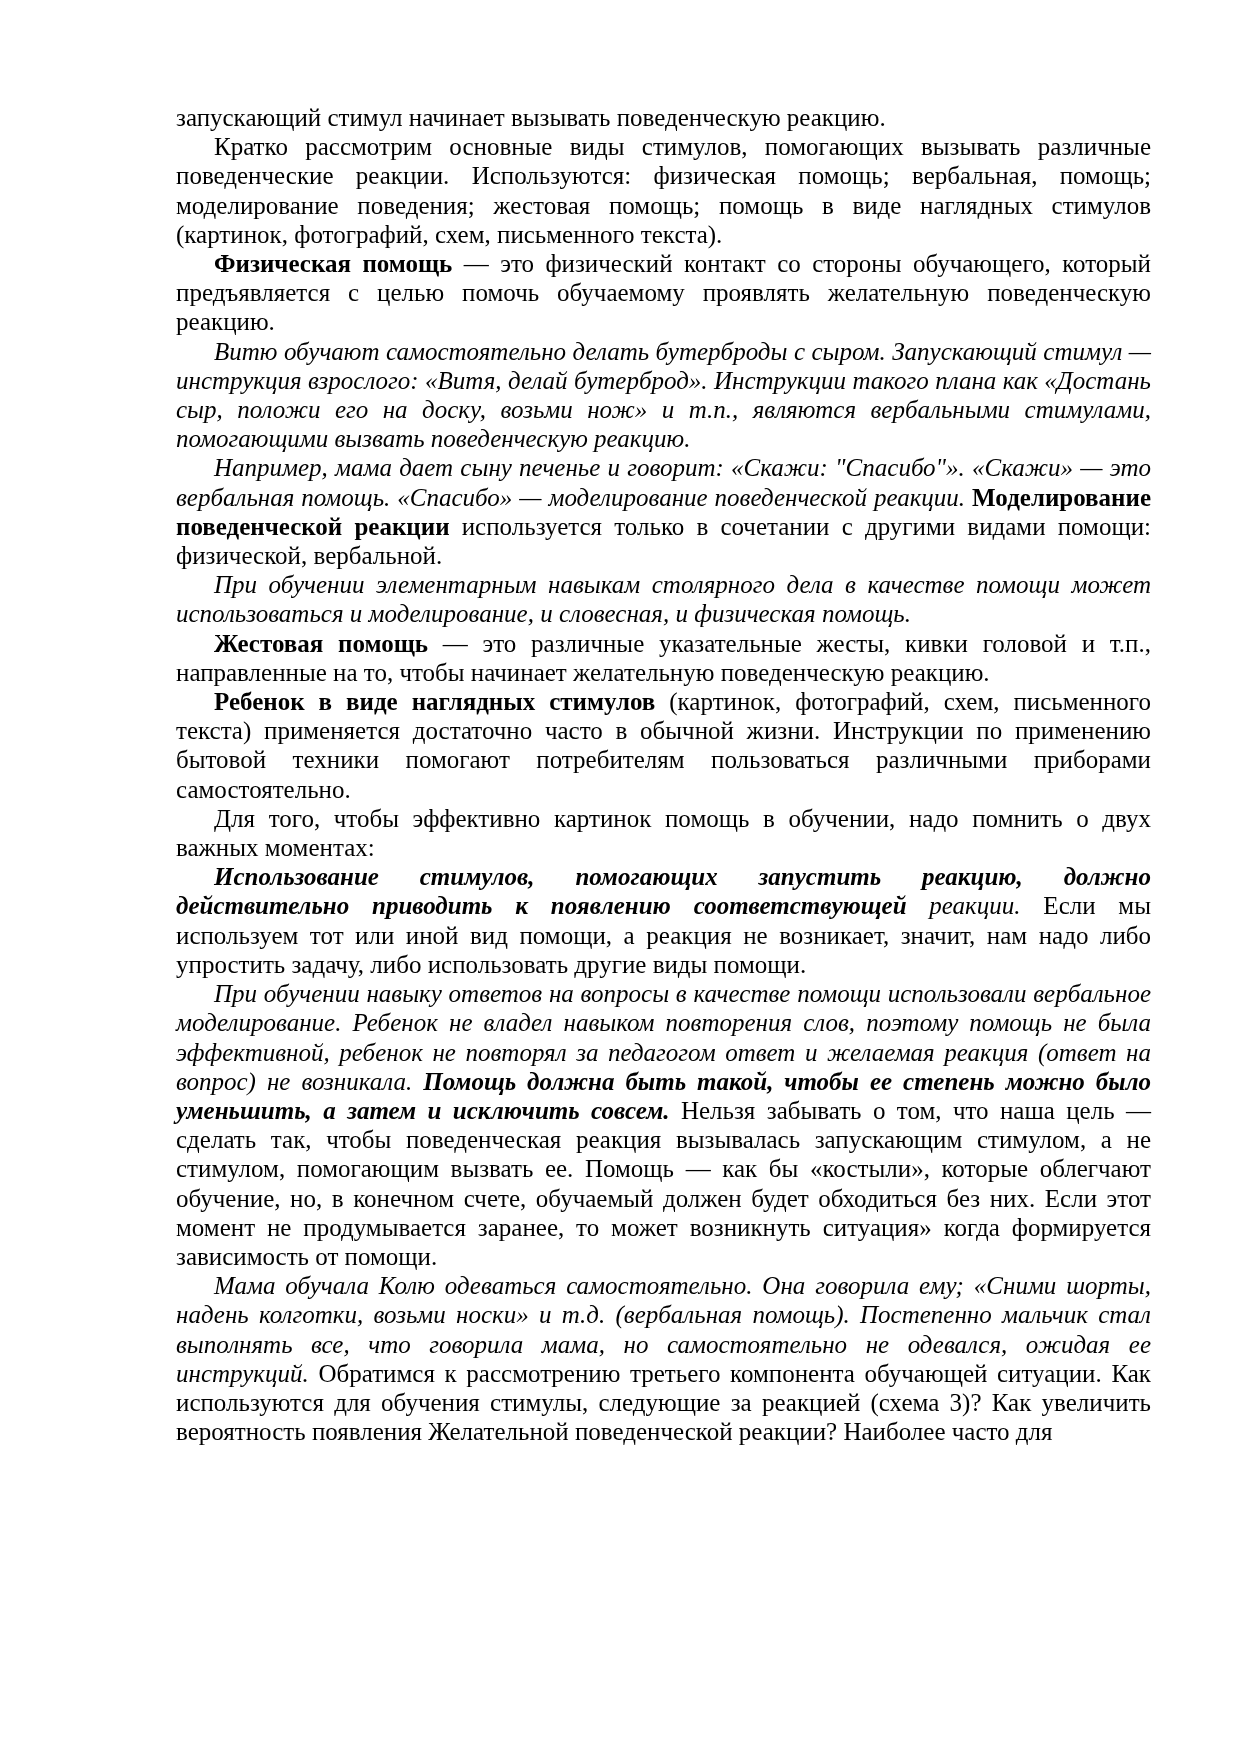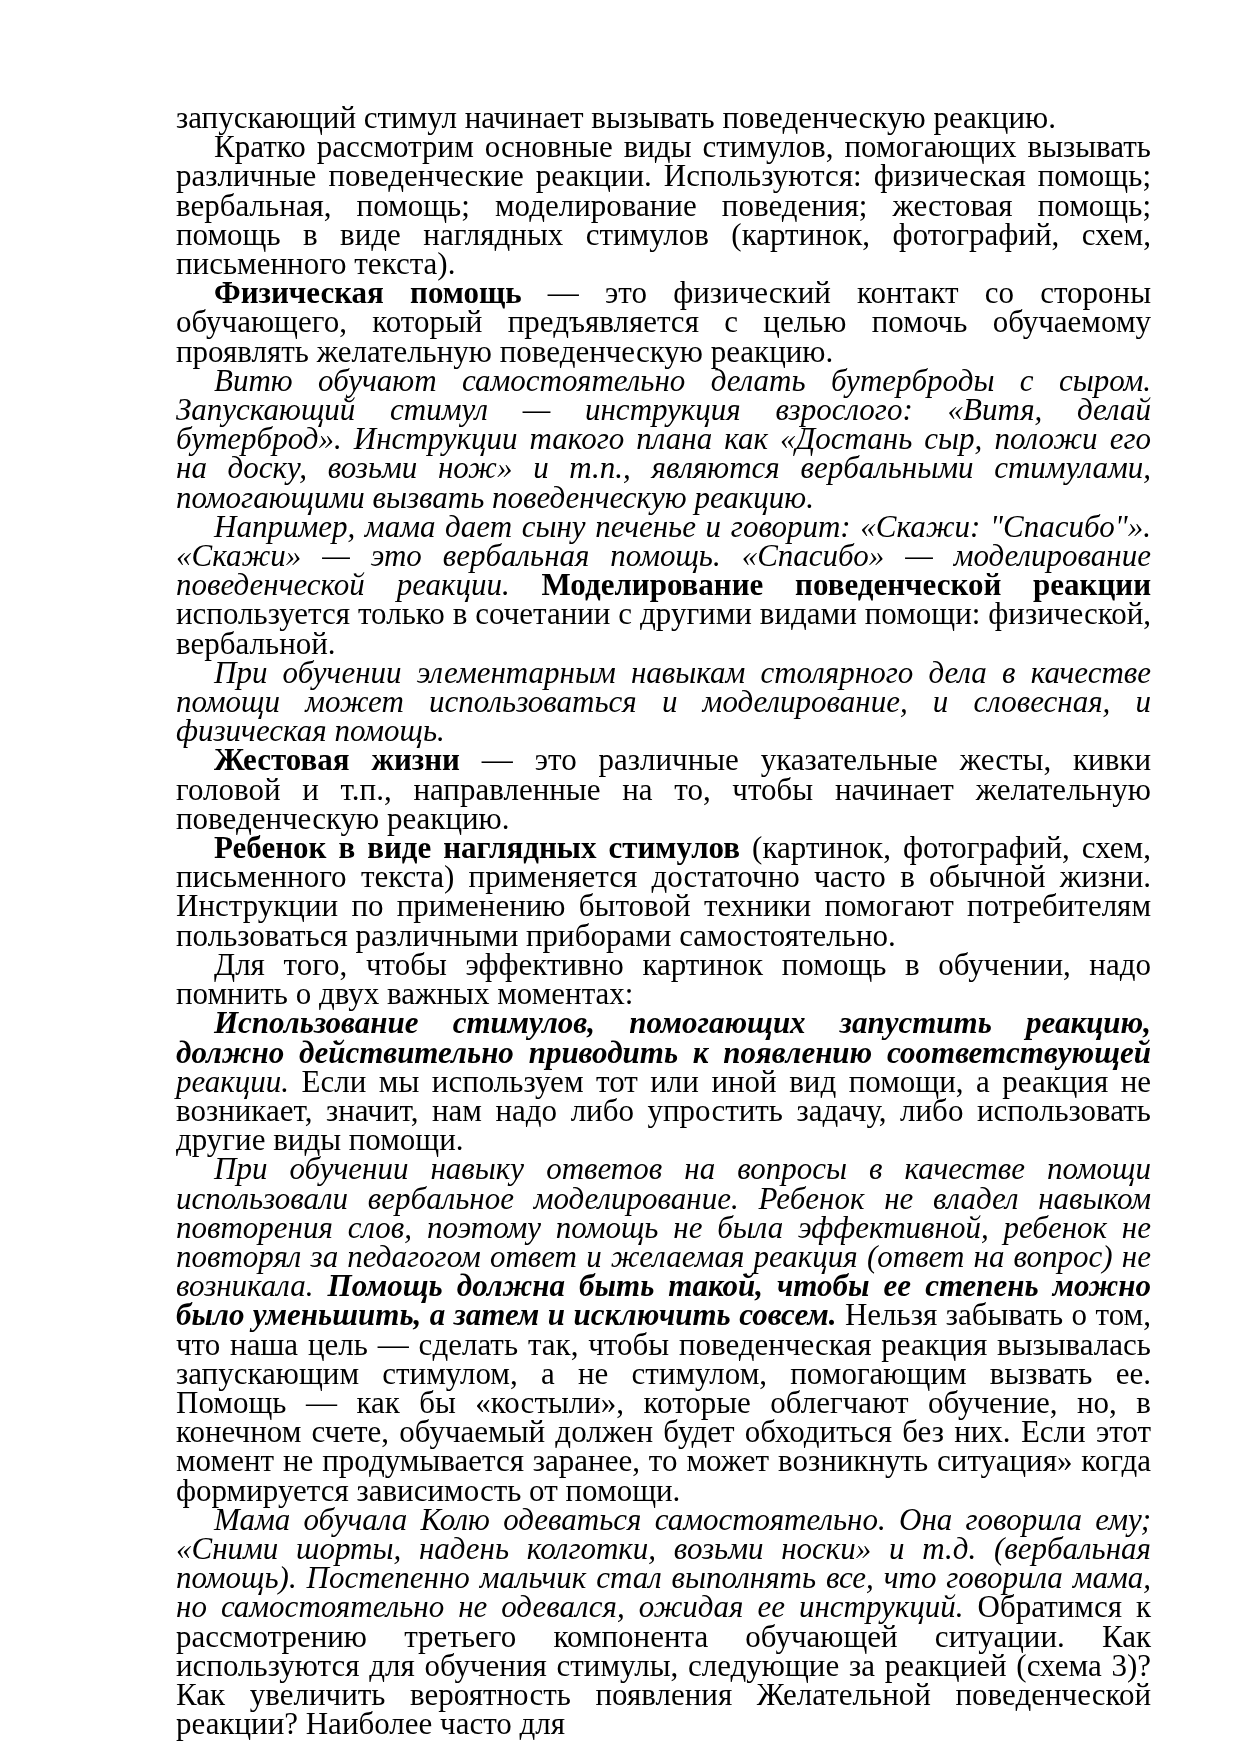--- a/index.html
+++ b/index.html
@@ -13,21 +13,21 @@
     position: relative;
     overflow: hidden;
   }
   .page-text {
     position: absolute;
     left: 176px;
     top: 103px;
     width: 975px;
     color: #000000;
     font-family: "Liberation Serif", "DejaVu Serif", serif;
-    font-size: 31px;
+    font-size: 25px;
     line-height: 29.2px;
   }
   p.para {
     margin: 0;
     padding: 0;
     text-align: justify;
     text-justify: inter-word;
   }
   p.para.indent {
     text-indent: 38px;
@@ -40,19 +40,19 @@
 </head>
 <body style="background: rgb(255, 255, 255);">
 
 <div class="page-text" style="color: rgb(0, 0, 0);">
     <p class="para"><span class="run normal">запускающий стимул начинает вызывать поведенческую реакцию.</span></p>
     <p class="para indent"><span class="run normal">Кратко рассмотрим основные виды стимулов, помогающих вызывать различные поведенческие реакции. Используются: физическая помощь; вербальная, помощь; моделирование поведения; жестовая помощь; помощь в виде наглядных стимулов (картинок, фотографий, схем, письменного текста).</span></p>
     <p class="para indent"><span class="run bold">Физическая помощь</span><span class="run normal"> — это физический контакт со стороны обучающего, который предъявляется с целью помочь обучаемому проявлять желательную поведенческую реакцию.</span></p>
     <p class="para indent"><span class="run italic">Витю обучают самостоятельно делать бутерброды с сыром. Запускающий стимул — инструкция взрослого: «Витя, делай бутерброд». Инструкции такого плана как «Достань сыр, положи его на доску, возьми нож» и т.п., являются вербальными стимулами, помогающими вызвать поведенческую реакцию.</span></p>
     <p class="para indent"><span class="run italic">Например, мама дает сыну печенье и говорит: «Скажи: "Спасибо"». «Скажи» — это вербальная помощь. «Спасибо» — моделирование поведенческой реакции. </span><span class="run bold">Моделирование поведенческой реакции</span><span class="run normal"> используется только в сочетании с другими видами помощи: физической, вербальной.</span></p>
     <p class="para indent"><span class="run italic">При обучении элементарным навыкам столярного дела в качестве помощи может использоваться и моделирование, и словесная, и физическая помощь.</span></p>
-    <p class="para indent"><span class="run bold">Жестовая жизни</span><span class="run normal"> — это различные указательные жесты, кивки головой и т.п., направленные на то, чтобы начинает желательную поведенческую реакцию.</span></p>
+    <p class="para indent"><span class="run bold">Жестовая помощь</span><span class="run normal"> — это различные указательные жесты, кивки головой и т.п., направленные на то, чтобы начинает желательную поведенческую реакцию.</span></p>
     <p class="para indent"><span class="run bold">Ребенок в виде наглядных стимулов</span><span class="run normal"> (картинок, фотографий, схем, письменного текста) применяется достаточно часто в обычной жизни. Инструкции по применению бытовой техники помогают потребителям пользоваться различными приборами самостоятельно.</span></p>
     <p class="para indent"><span class="run normal">Для того, чтобы эффективно картинок помощь в обучении, надо помнить о двух важных моментах:</span></p>
     <p class="para indent"><span class="run bold-italic">Использование стимулов, помогающих запустить реакцию, должно действительно приводить к появлению соответствующей </span><span class="run italic">реакции.</span><span class="run normal"> Если мы используем тот или иной вид помощи, а реакция не возникает, значит, нам надо либо упростить задачу, либо использовать другие виды помощи.</span></p>
     <p class="para indent"><span class="run italic">При обучении навыку ответов на вопросы в качестве помощи использовали вербальное моделирование. Ребенок не владел навыком повторения слов, поэтому помощь не была эффективной, ребенок не повторял за педагогом ответ и желаемая реакция (ответ на вопрос) не возникала. </span><span class="run bold-italic">Помощь должна быть такой, чтобы ее степень можно было уменьшить, а затем и исключить совсем.</span><span class="run normal"> Нельзя забывать о том, что наша цель — сделать так, чтобы поведенческая реакция вызывалась запускающим стимулом, а не стимулом, помогающим вызвать ее. Помощь — как бы «костыли», которые облегчают обучение, но, в конечном счете, обучаемый должен будет обходиться без них. Если этот момент не продумывается заранее, то может возникнуть ситуация» когда формируется зависимость от помощи.</span></p>
     <p class="para indent"><span class="run italic">Мама обучала Колю одеваться самостоятельно. Она говорила ему; «Сними шорты, надень колготки, возьми носки» и т.д. (вербальная помощь). Постепенно мальчик стал выполнять все, что говорила мама, но самостоятельно не одевался, ожидая ее инструкций. </span><span class="run normal">Обратимся к рассмотрению третьего компонента обучающей ситуации. Как используются для обучения стимулы, следующие за реакцией (схема 3)? Как увеличить вероятность появления Желательной поведенческой реакции? Наиболее часто для</span></p>
   </div>
 
 </body></html>

